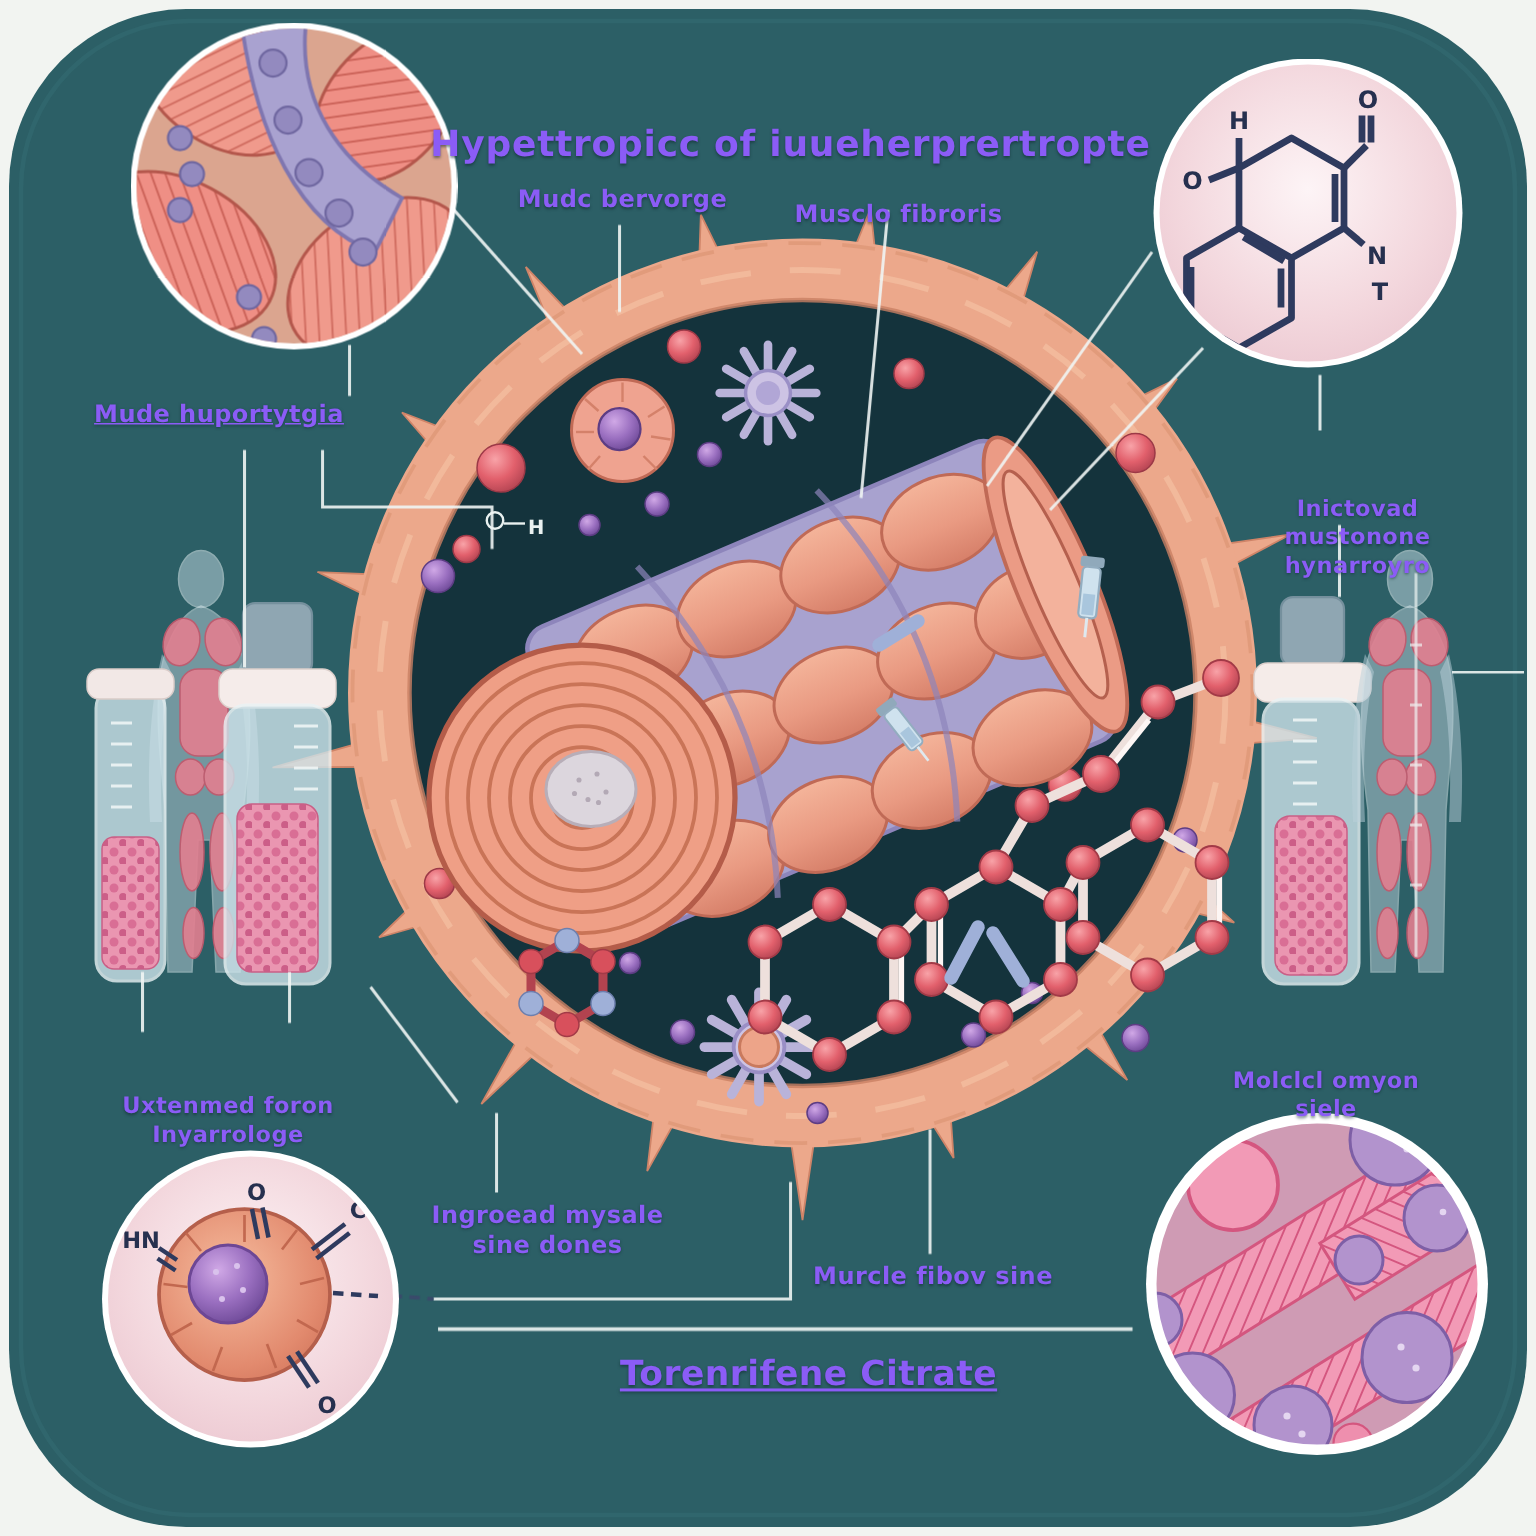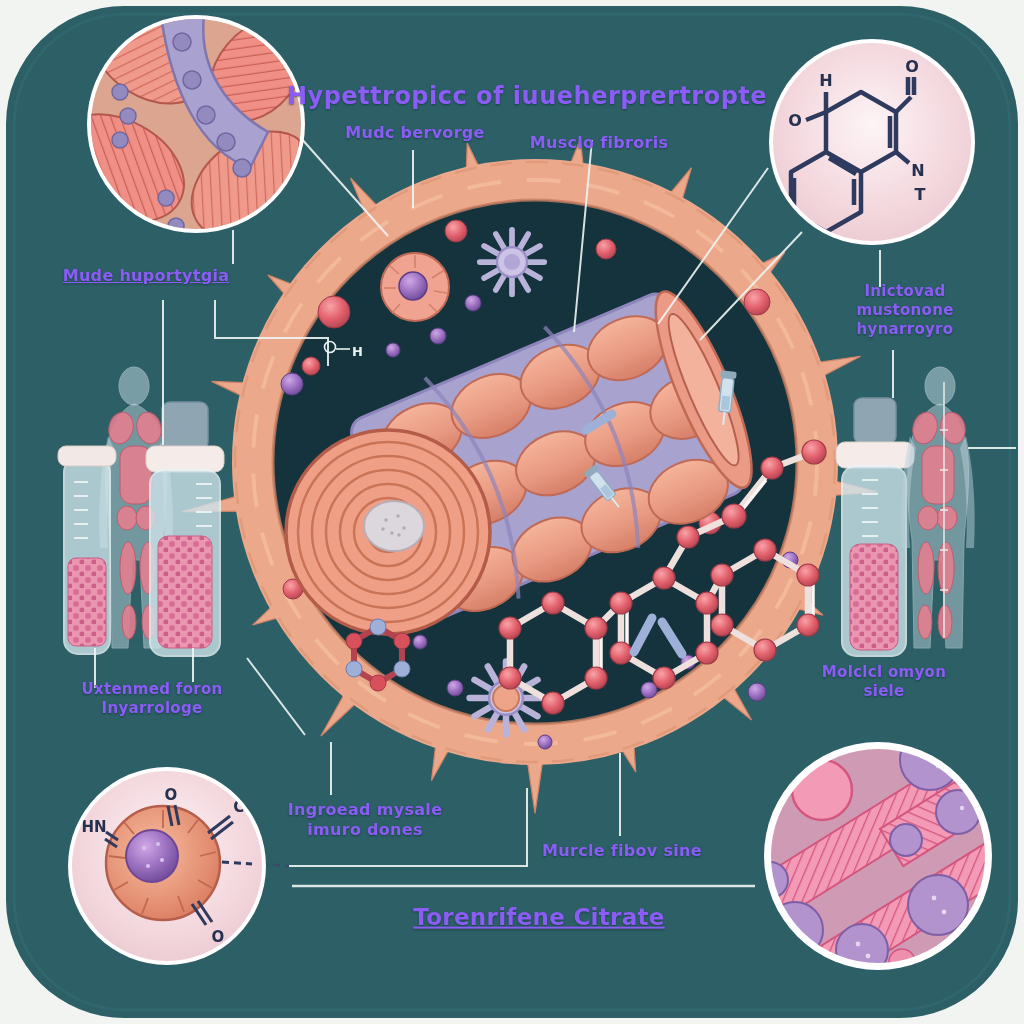--- a/index.html
+++ b/index.html
@@ -5,21 +5,21 @@
   html,body{margin:0;padding:0;background:#f2f4f1;}
   .stage{position:relative;width:1024px;height:1024px;overflow:hidden;
          font-family:"DejaVu Sans","Liberation Sans",sans-serif;}
   .stage svg{position:absolute;left:0;top:0;}
   .lbl{position:absolute;transform:translate(-50%,-50%);color:#8b5cf6;
        text-align:center;white-space:pre-line;line-height:1.25;
        text-shadow:0 1px 2px rgba(15,40,45,.55);letter-spacing:.3px;
        font-weight:600;font-size:16px;}
   .lbl.title{font-size:24px;font-weight:700;letter-spacing:.5px;}
   .lbl.footer{font-size:23px;font-weight:700;}
-  .lbl.small{font-size:15px;}
+  .lbl.small{font-size:15px;margin-top:48px;}
   .chem-txt{font-family:"DejaVu Sans","Liberation Sans",sans-serif;
             font-weight:bold;fill:#26304f;}
   .formula-txt{font-family:"DejaVu Sans","Liberation Sans",sans-serif;
                fill:#e9f1f0;font-weight:bold;}
 </style>
 </head>
 <body>
 
 <div class="stage">
 <svg width="1024" height="1024" viewBox="0 0 1024 1024">
@@ -509,16 +509,16 @@
 <div class="lbl title" style="left:527px;top:96px;">Hypettropicc of iuueherprertropte</div>
 <div class="lbl" style="left:415px;top:133px;">Mudc bervorge</div>
 <div class="lbl" style="left:599px;top:143px;">Musclo fibroris</div>
 <div class="lbl" style="left:146px;top:276px;text-decoration:underline;">Mude huportytgia</div>
 <div class="lbl small" style="left:905px;top:310px;">Inictovad mustonone
 hynarroyro</div>
 <div class="lbl small" style="left:152px;top:699px;">Uxtenmed foron
 Inyarrologe</div>
 <div class="lbl small" style="left:884px;top:682px;">Molclcl omyon siele</div>
 <div class="lbl" style="left:365px;top:820px;">Ingroead mysale
-imuro dones</div>
+sine dones</div>
 <div class="lbl" style="left:622px;top:851px;text-align:center;">Murcle fibov sine</div>
 <div class="lbl footer" style="left:539px;top:917px;text-decoration:underline;">Torenrifene Citrate</div>
 </div>
 
 </body></html>

